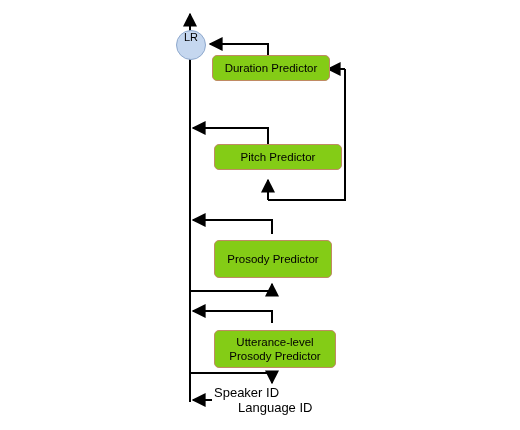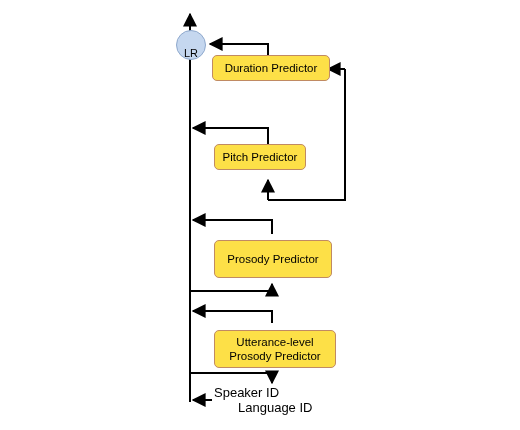--- a/index.html
+++ b/index.html
@@ -21,42 +21,42 @@
   svg.wires {
     position: absolute;
     left: 0;
     top: 0;
     width: 520px;
     height: 430px;
   }
   .node {
     position: absolute;
     box-sizing: border-box;
-    background: #fde047;
+    background: #84cc16;
     border: 1px solid #c08a63;
     border-radius: 5px;
     display: flex;
     flex-direction: column;
     align-items: center;
     justify-content: center;
     color: #000000;
     font-size: 11.5px;
     line-height: 14px;
     text-align: center;
     white-space: nowrap;
   }
   .lr-node {
     position: absolute;
     width: 28px;
     height: 28px;
     border-radius: 50%;
     background: #c5d7ef;
     border: 1px solid #8fa9cd;
     display: flex;
-    align-items: flex-end;
+    align-items: flex-start;
     justify-content: center;
     font-size: 11px;
     color: #000000;
   }
   .free-label {
     position: absolute;
     font-size: 13px;
     line-height: 14px;
     color: #000000;
     white-space: nowrap;
@@ -94,21 +94,21 @@
   </svg>
 
   <div class="lr-node" style="left:176px; top:30px;">
     <span>LR</span>
   </div>
 
   <div class="node" style="left:212px; top:55px; width:118px; height:26px;">
     <span>Duration Predictor</span>
   </div>
 
-  <div class="node" style="left:214px; top:144px; width:92px; height:26px;">
+  <div class="node" style="left:214px; top:144px; width:128px; height:26px;">
     <span>Pitch Predictor</span>
   </div>
 
   <div class="node" style="left:214px; top:240px; width:118px; height:38px;">
     <span>Prosody  Predictor</span>
   </div>
 
   <div class="node" style="left:214px; top:330px; width:122px; height:38px;">
     <span>Utterance-level</span>
     <span>Prosody  Predictor</span>

